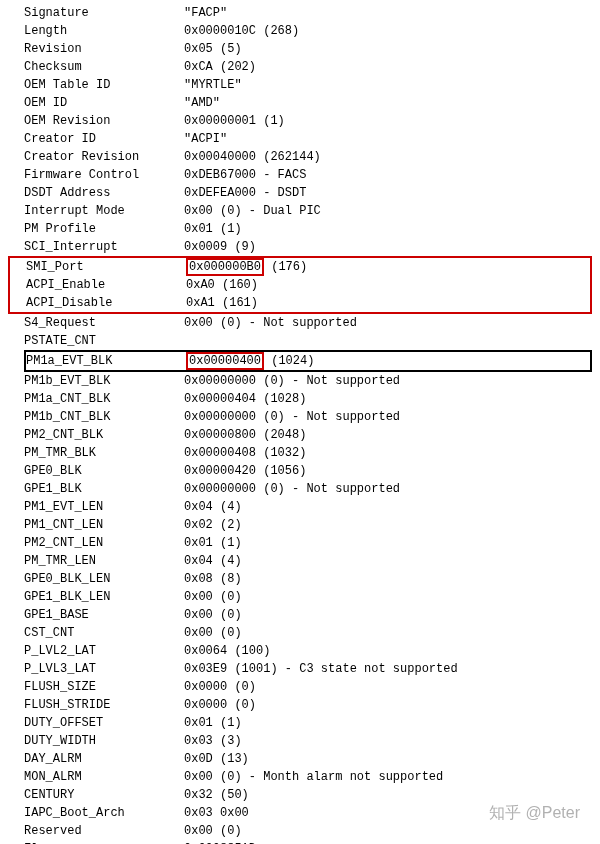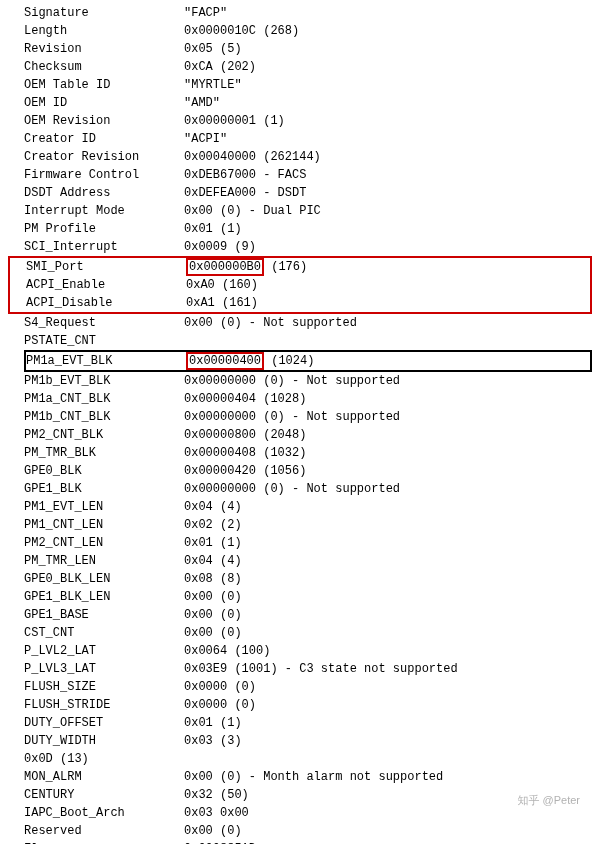--- a/index.html
+++ b/index.html
@@ -24,24 +24,24 @@
     .key {
       min-width: 160px;
       color: #000000;
     }
     .val {
       color: #000000;
       flex: 1;
     }
     .watermark {
       position: fixed;
-      bottom: 36px;
+      bottom: 20px;
       right: 20px;
       color: rgba(100,100,100,0.5);
-      font-size: 11px;
+      font-size: 16px;
       font-family: Arial, sans-serif;
     }
   </style>
 </head>
 <body>
 
 <div class="content">
 
   
   <div class="row">
@@ -210,20 +210,21 @@
   </div>
   <div class="row">
     <span class="key">DUTY_OFFSET</span>
     <span class="val">0x01 (1)</span>
   </div>
   <div class="row">
     <span class="key">DUTY_WIDTH</span>
     <span class="val">0x03 (3)</span>
   </div>
   <div class="row">
+    <span class="key">DAY_ALRM</span>
     <span class="val">0x0D (13)</span>
   </div>
   <div class="row">
     <span class="key">MON_ALRM</span>
     <span class="val">0x00 (0) - Month alarm not supported</span>
   </div>
   <div class="row">
     <span class="key">CENTURY</span>
     <span class="val">0x32 (50)</span>
   </div>

